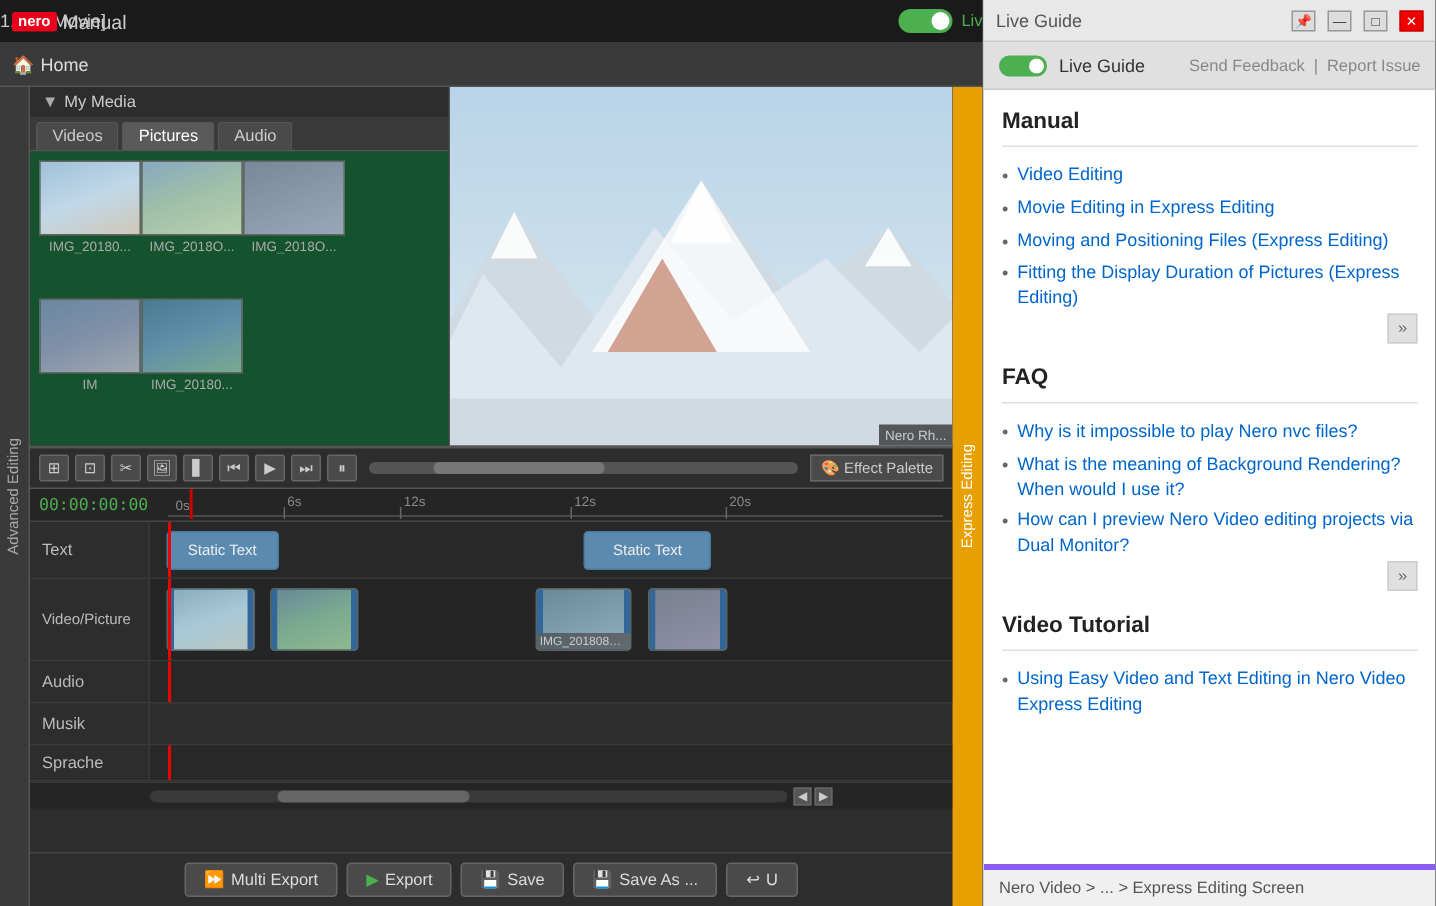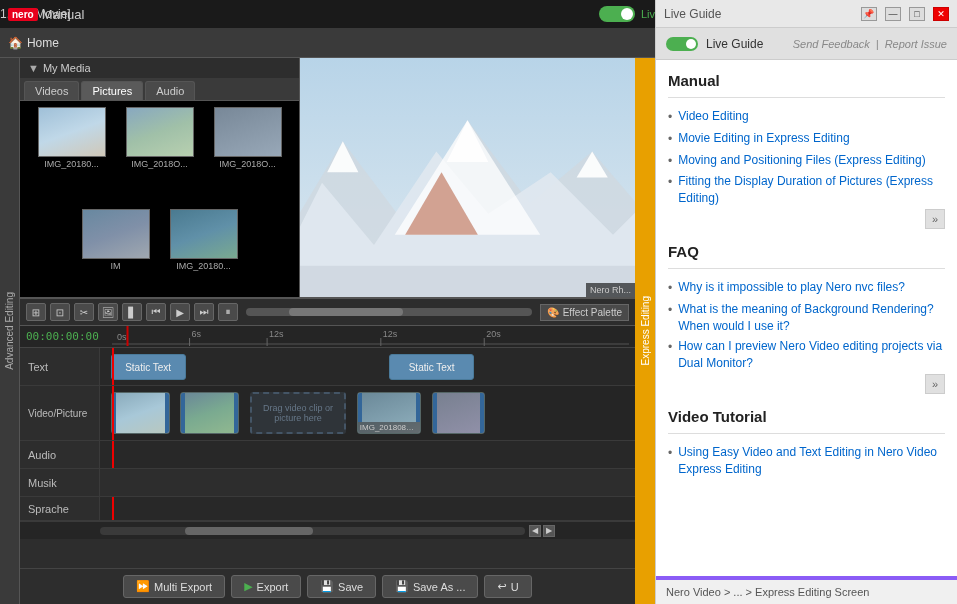--- a/index.html
+++ b/index.html
@@ -155,26 +155,25 @@
       border-radius: 3px 3px 0 0;
     }
     .media-tab.active {
       background: #5a5a5a;
       color: white;
     }
 
     .media-grid {
       display: flex;
       flex-wrap: wrap;
-      gap: 20px;
+      gap: 0;
       padding: 6px;
       overflow: auto;
       flex: 1;
-      background: #000000;
-      justify-content: center;
+      background: #14532d;
     }
 
     .media-thumb {
       width: 68px;
       display: flex;
       flex-direction: column;
       align-items: center;
       cursor: pointer;
     }
     .thumb-img {
@@ -395,21 +394,21 @@
     .guide-toggle-knob {
       width: 10px; height: 10px;
       background: white;
       border-radius: 50%;
       position: absolute;
       right: 2px; top: 2px;
     }
 
     .guide-header-title { font-size: 12px; color: #333; font-weight: 500; }
     .guide-header-links { margin-left: auto; display: flex; gap: 6px; font-size: 11px; color: #0066cc; cursor: pointer; }
-    .guide-header-links span { color: #888; font-style: italic; }
+    .guide-header-links span { color: #888; }
 
     .guide-content {
       flex: 1;
       overflow-y: auto;
       padding: 12px;
       background: white;
     }
 
     .guide-section { margin-bottom: 14px; }
     .guide-section-title { font-size: 15px; font-weight: 600; color: #222; margin-bottom: 8px; }
@@ -743,23 +742,20 @@
                 <div style="flex:1;background:linear-gradient(160deg,#8aabbc,#a8c8d8,#b8c8c0);"></div>
                 <div style="width:4px;background:#336699;height:100%;"></div>
               </div>
 
               <div style="position:absolute;left:15%;width:11%;height:42px;top:6px;background:linear-gradient(160deg,#6a8898,#8aaab8,#90b090);border:1px solid #566;border-radius:3px;overflow:hidden;display:flex;">
                 <div style="width:4px;background:#336699;height:100%;"></div>
                 <div style="flex:1;background:linear-gradient(160deg,#6a8898,#7aaa90,#90b890);"></div>
                 <div style="width:4px;background:#336699;height:100%;"></div>
               </div>
 
-              <div style="position:absolute;left:28%;width:18%;height:42px;top:6px;background:rgba(80,100,120,0.25);border:2px dashed #445566;border-radius:3px;display:flex;align-items:center;justify-content:center;text-align:center;">
-                <span style="color:#667788;font-size:9px;padding:2px;">Drag video clip or picture here</span>
-              </div>
 
               <div style="position:absolute;left:48%;width:12%;height:42px;top:6px;background:linear-gradient(160deg,#8aabbc,#c8d8e0);border:1px solid #566;border-radius:3px;overflow:hidden;display:flex;flex-direction:column;">
                 <div style="flex:1;background:linear-gradient(160deg,#6a8898,#8aaab8);display:flex;">
                   <div style="width:4px;background:#336699;height:100%;"></div>
                   <div style="flex:1;"></div>
                   <div style="width:4px;background:#336699;height:100%;"></div>
                 </div>
                 <div style="background:rgba(0,0,0,0.5);color:#ccc;font-size:8px;padding:1px 2px;white-space:nowrap;overflow:hidden;text-overflow:ellipsis;">IMG_20180812_17...</div>
               </div>
 

